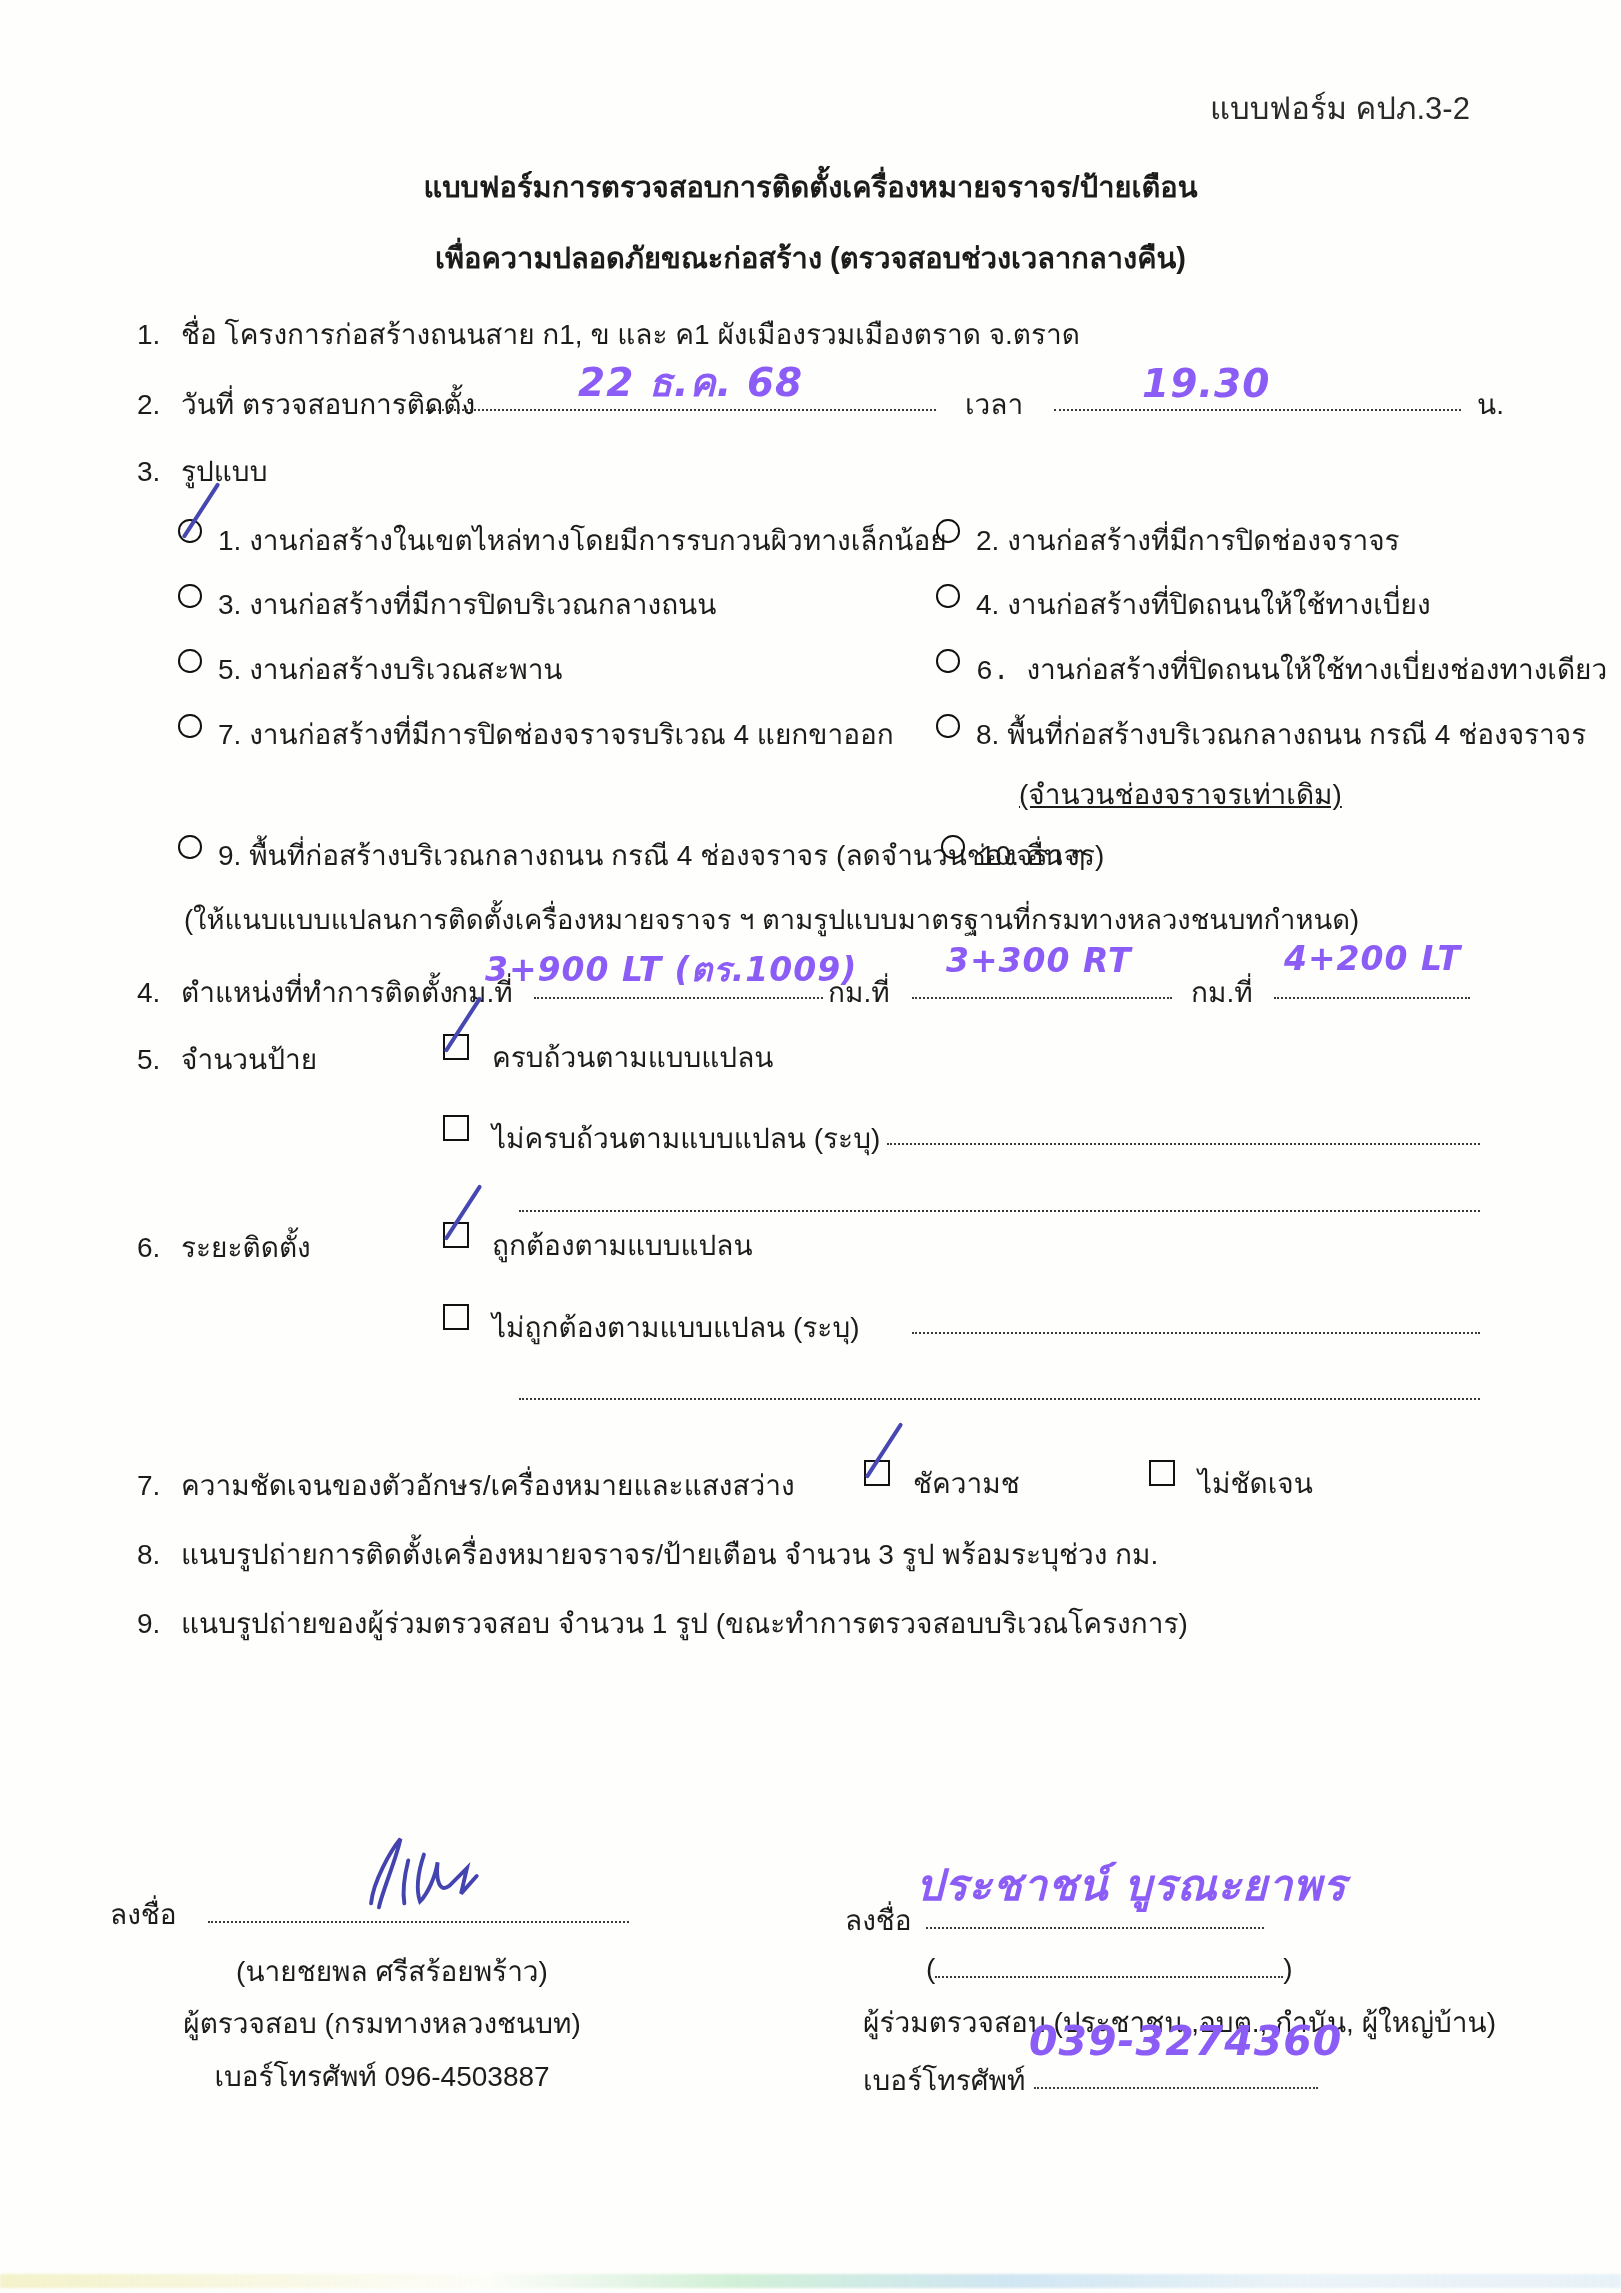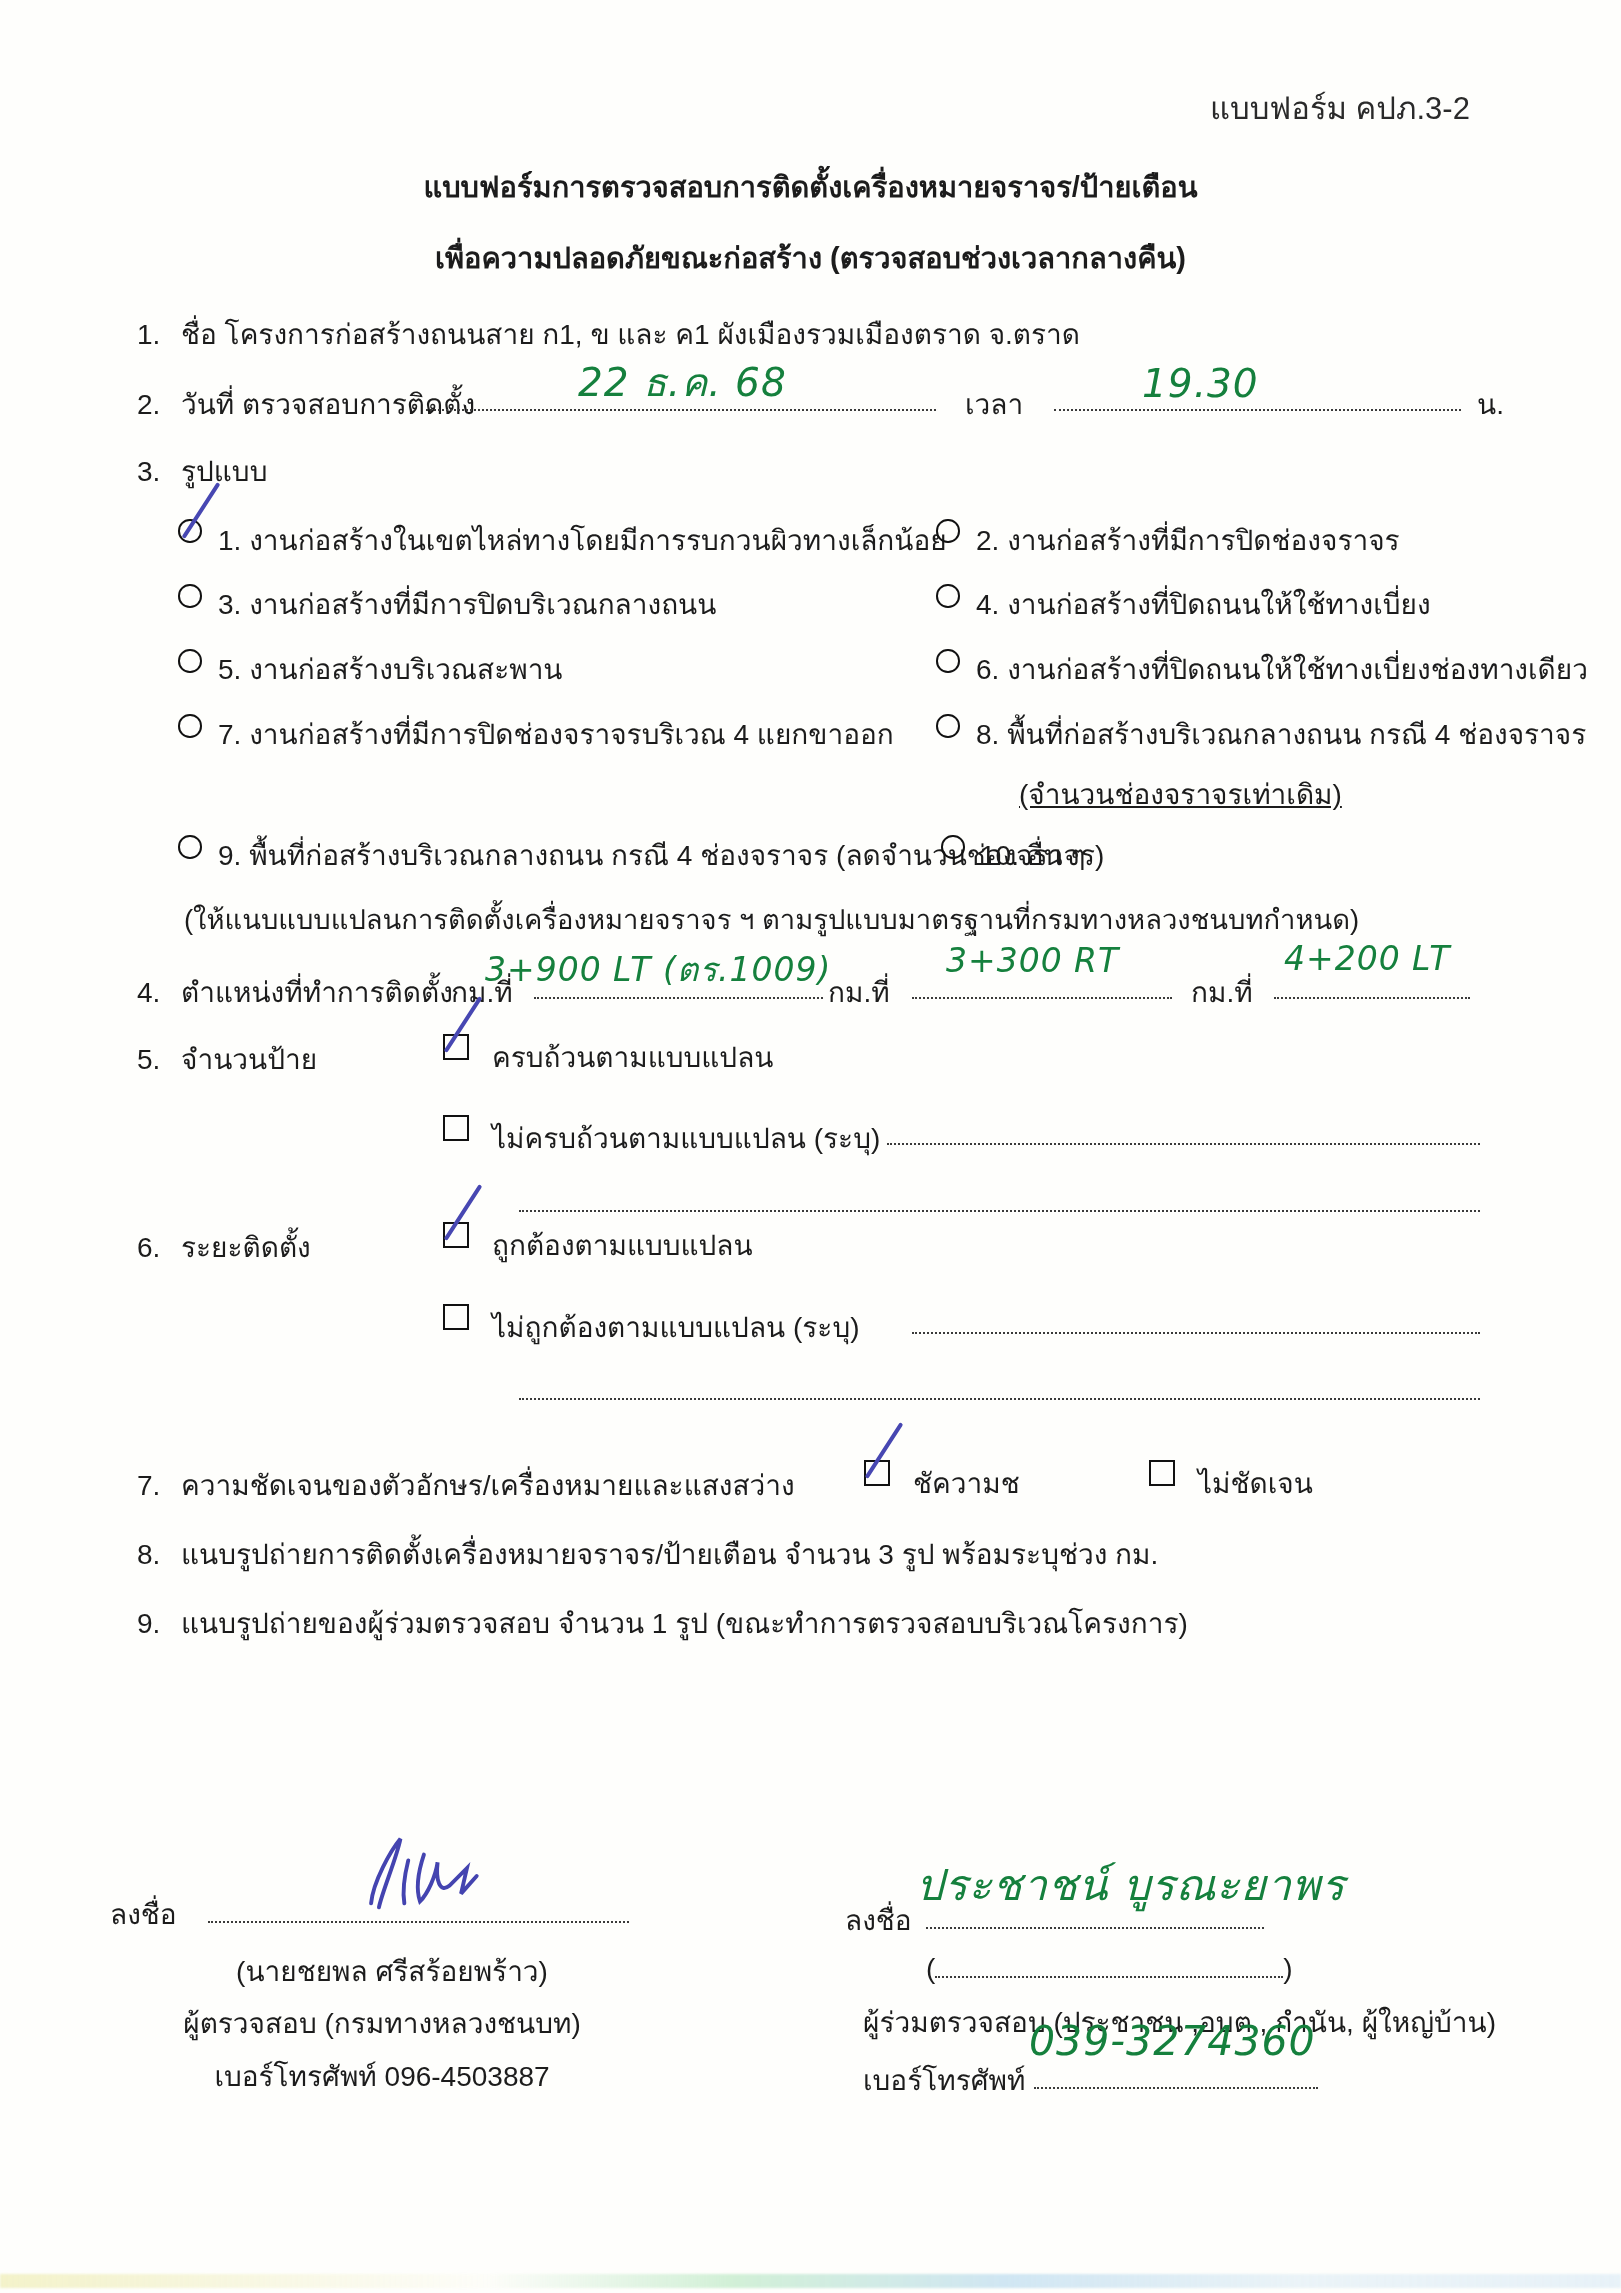--- a/index.html
+++ b/index.html
@@ -31,22 +31,23 @@
     background:#4747b2;border-radius:2px;
     transform:rotate(33deg);
   }
   .dots{
     display:inline-block;height:29px;
     border-bottom:2.9px dotted #3a3a3a;
     vertical-align:baseline;
   }
   .hand{
     font-family:"DejaVu Sans",sans-serif;
-    font-style:italic;color:#15803d;
+    font-style:italic;color:#8b5cf6;
     letter-spacing:1px;
+    font-weight:bold;
   }
   .center{text-align:center;}
   .scan-strip{
     position:absolute;left:0;bottom:5.9px;width:1621px;height:13.7px;
     background:linear-gradient(90deg,
       rgba(234,232,160,.55) 0%,rgba(250,250,240,.2) 30%,
       rgba(180,230,190,.6) 45%,rgba(170,210,235,.55) 62%,
       rgba(200,225,240,.35) 80%,rgba(210,230,245,.5) 100%);
     filter:blur(1px);
   }
@@ -85,21 +86,21 @@
   <div class="abs body-text" style="left:976px;top:518px;">2. งานก่อสร้างที่มีการปิดช่องจราจร</div>
 
   <span class="abs radio" style="left:178px;top:584px;"></span>
   <div class="abs body-text" style="left:218px;top:582px;">3. งานก่อสร้างที่มีการปิดบริเวณกลางถนน</div>
   <span class="abs radio" style="left:936px;top:584px;"></span>
   <div class="abs body-text" style="left:976px;top:582px;">4. งานก่อสร้างที่ปิดถนนให้ใช้ทางเบี่ยง</div>
 
   <span class="abs radio" style="left:178px;top:649px;"></span>
   <div class="abs body-text" style="left:218px;top:647px;">5. งานก่อสร้างบริเวณสะพาน</div>
   <span class="abs radio" style="left:936px;top:649px;"></span>
-  <div class="abs body-text" style="left:976px;top:647px;">6. งานก่อสร้างที่ปิดถนนให้ใช้ทางเบี่ยงช่องทางเดียว</div>
+  <div class="abs body-text" style="left:976px;top:647px;font-family:Liberation Mono, monospace;">6. งานก่อสร้างที่ปิดถนนให้ใช้ทางเบี่ยงช่องทางเดียว</div>
 
   <span class="abs radio" style="left:178px;top:714px;"></span>
   <div class="abs body-text" style="left:218px;top:712px;">7. งานก่อสร้างที่มีการปิดช่องจราจรบริเวณ 4 แยกขาออก</div>
   <span class="abs radio" style="left:936px;top:714px;"></span>
   <div class="abs body-text" style="left:976px;top:712px;">8. พื้นที่ก่อสร้างบริเวณกลางถนน  กรณี 4 ช่องจราจร</div>
   <div class="abs body-text" style="left:1019px;top:772px;text-decoration:underline;">(จำนวนช่องจราจรเท่าเดิม)</div>
 
   <span class="abs radio" style="left:178px;top:835px;"></span>
   <div class="abs body-text" style="left:218px;top:833px;">9. พื้นที่ก่อสร้างบริเวณกลางถนน  กรณี 4 ช่องจราจร  (ลดจำนวนช่องจราจร)</div>
   <span class="abs radio" style="left:941px;top:835px;"></span>

